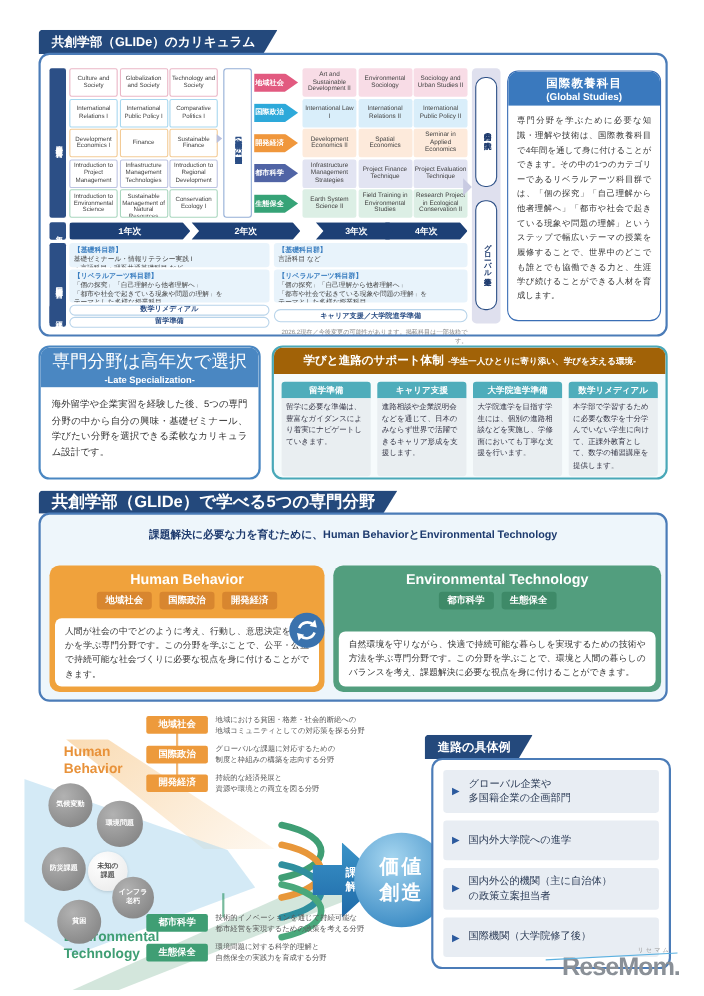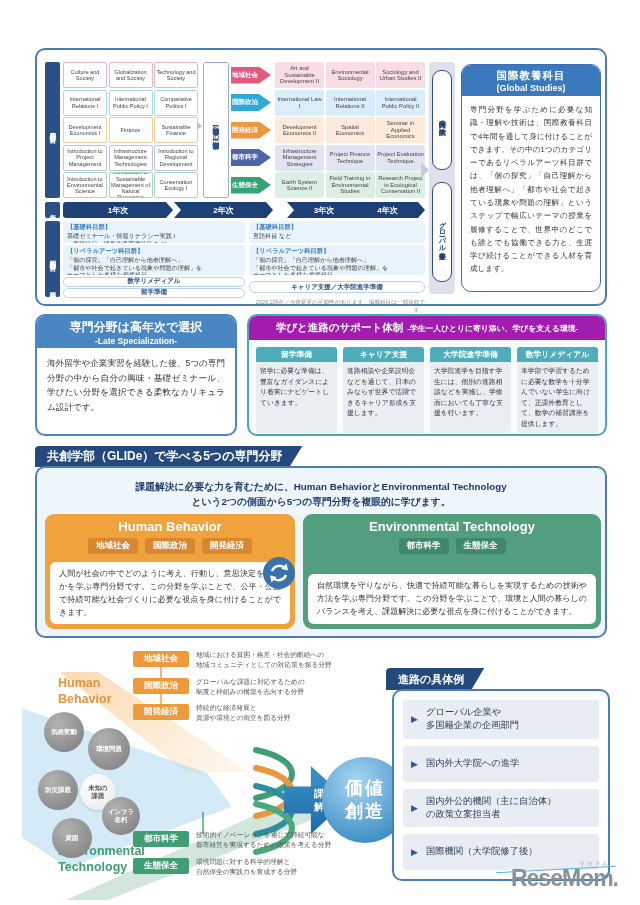--- a/index.html
+++ b/index.html
@@ -45,21 +45,21 @@
   .fbadge { width:40px; height:17px; clip-path:polygon(0 0,70% 0,100% 50%,70% 100%,0 100%);
             color:#fff; font-weight:bold; font-size:6.5px; display:flex; align-items:center;
             justify-content:center; padding-right:30%; }
   .b0 { background:#e25a80; } .b1 { background:#2da9da; } .b2 { background:#f0973c; }
   .b3 { background:#5064a5; } .b4 { background:#36a377; }
 
   .ybar { position:absolute; top:152px; height:16px; background:#1d4076; color:#fff;
           font-weight:bold; font-size:8px; display:flex; align-items:center; justify-content:center;
           clip-path:polygon(0 0,calc(100% - 7px) 0,100% 50%,calc(100% - 7px) 100%,0 100%,7px 50%); }
   .ybar.first { clip-path:polygon(0 0,calc(100% - 7px) 0,100% 50%,calc(100% - 7px) 100%,0 100%);
-                border-radius:3px 0 0 3px; }
+                border-radius:3px 0 0 3px;font-family:Liberation Mono, monospace; }
 
   .intlbox { position:absolute; background:#e8f3fb; border-radius:3px; padding:2px 4px; overflow:hidden; }
   .intlbox .hd { font-size:6.3px; font-weight:bold; color:#3a7ec0; }
   .intlbox .bd { font-size:6.1px; color:#444; line-height:1.25; }
   .pill { position:absolute; background:#fff; border:1px solid #b8d4ea; border-radius:6px;
           color:#2c4f86; font-weight:bold; font-size:6.5px; display:flex; align-items:center; justify-content:center; }
   .s1note { position:absolute; left:212px; top:249px; width:176px; font-size:5.6px; color:#888; text-align:right; }
 
   .destcol { position:absolute; left:392px; top:12px; width:26px; height:232px;
              background:#dfe0ee; border-radius:4px; }
@@ -75,27 +75,27 @@
         border:1.5px solid #3a6eb5; border-radius:10px; background:#fff; overflow:hidden; }
   .gs-head { background:#3a79be; color:#fff; text-align:center; padding:4px 0 3px; }
   .gs-head .t1 { font-size:10.5px; font-weight:bold; letter-spacing:1px; }
   .gs-head .t2 { font-size:9px; font-weight:bold; }
   .gs-body { padding:7px 8px; font-size:7.6px; line-height:1.75; color:#333; text-align:justify; }
 
   
   .latebox { position:absolute; left:35px; top:314px; width:202px; height:122px;
              border:2px solid #4a87c2; border-radius:10px; background:#fff; overflow:hidden; }
   .late-head { background:#4a87c2; color:#fff; text-align:center; padding:3px 0 2px; }
-  .late-head .t1 { font-size:12px; font-weight:bold; }
+  .late-head .t1 { font-size:16px; font-weight:normal; }
   .late-head .t2 { font-size:8.5px; font-weight:bold; }
   .late-body { padding:8px 10px; font-size:8.6px; line-height:1.7; color:#333; text-align:justify; }
 
   .supbox { position:absolute; left:247px; top:314px; width:360px; height:122px;
             border:2px solid #49a8b8; border-radius:10px; background:#f6fbfc; overflow:hidden; }
-  .sup-head { background:#a21caf; color:#fff; height:24px; display:flex; align-items:center;
+  .sup-head { background:#a16207; color:#fff; height:24px; display:flex; align-items:center;
               justify-content:center; gap:4px; }
   .sup-head .t1 { font-size:10.5px; font-weight:bold; }
   .sup-head .t2 { font-size:7.8px; font-weight:bold; }
   .sup-body { display:flex; gap:6px; padding:7px; }
   .sup-col { flex:1; display:flex; flex-direction:column; }
   .sup-col .ct { background:#4fadbb; color:#fff; font-weight:bold; font-size:7.8px; text-align:center;
                  line-height:15px; height:15px; border-radius:3px 3px 0 0; }
   .sup-col .cb { background:#e9eef1; flex:1; padding:4px; font-size:6.8px; line-height:1.55;
                  color:#334; border-radius:0 0 3px 3px; }
 
@@ -159,20 +159,23 @@
   .logo .kana { font-size:5.5px; color:#999; letter-spacing:2px; margin-right:8px; }
   .logo .word { font-size:23px; font-weight:bold; color:#8a9097; letter-spacing:-1px; line-height:1; }
   .logo .swoosh { position:absolute; right:2px; top:9px; width:120px; border-top:1.5px solid #5ab0e0;
                   transform:rotate(-3deg); }
 </style>
 </head>
 <body>
 
 <div class="page">
 
+  <div class="tab" style="left:35px;top:27px;height:22px;font-size:11.5px;">
+    <span>共創学部（GLIDe）のカリキュラム</span>
+  </div>
 
   <div class="s1box">
 
     <div class="vlabel" style="left:8px;top:12px;width:15px;height:136px;">専門教育科目</div>
 
     <div class="lgrid">
       <div class="cell r0b">Culture and Society</div>
       <div class="cell r0b">Globalization and Society</div>
       <div class="cell r0b">Technology and Society</div>
       <div class="cell r1b">International Relations I</div>
@@ -308,28 +311,27 @@
         <div class="ct">大学院進学準備</div>
         <div class="cb">大学院進学を目指す学生には、個別の進路相談などを実施し、学修面においても丁寧な支援を行います。</div>
       </div>
       <div class="sup-col">
         <div class="ct">数学リメディアル</div>
         <div class="cb">本学部で学習するために必要な数学を十分学んでいない学生に向けて、正課外教育として、数学の補習講座を提供します。</div>
       </div>
     </div>
   </div>
 
-  <div class="tab" style="left:35px;top:446px;height:21px;font-size:12px;justify-content:flex-end;">
+  <div class="tab" style="left:35px;top:446px;height:21px;font-size:15px;justify-content:flex-end;">
     <span>共創学部（GLIDe）で学べる5つの専門分野</span>
   </div>
 
   <div class="s2box">
     <div class="s2intro">
       <div>課題解決に必要な力を育むために、Human BehaviorとEnvironmental Technology</div>
-      <div>という2つの側面から5つの専門分野を複眼的に学びます。</div>
     </div>
 
     <div class="fieldbox hbx">
       <div class="ft">Human Behavior</div>
       <div class="fbadges">
         <span class="fb">地域社会</span>
         <span class="fb">国際政治</span>
         <span class="fb">開発経済</span>
       </div>
       <div class="finner">人間が社会の中でどのように考え、行動し、意思決定をするかを学ぶ専門分野です。この分野を学ぶことで、公平・公正で持続可能な社会づくりに必要な視点を身に付けることができます。</div>

